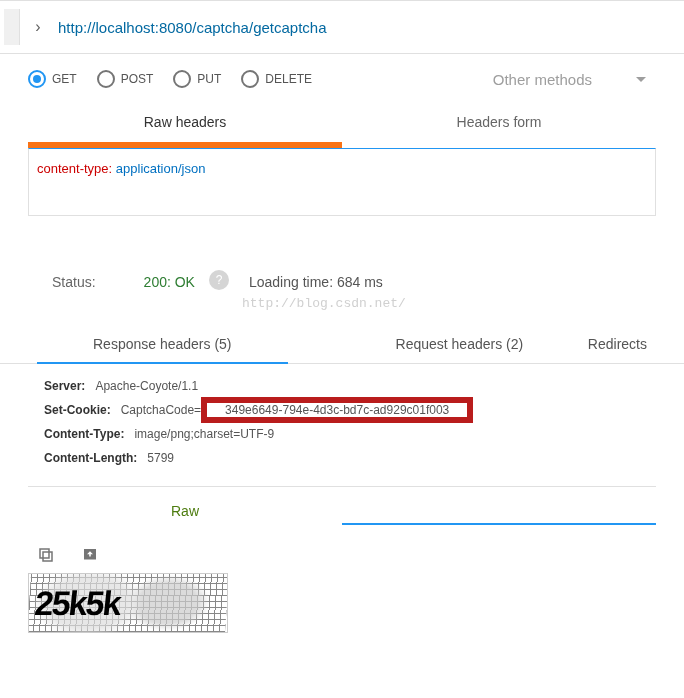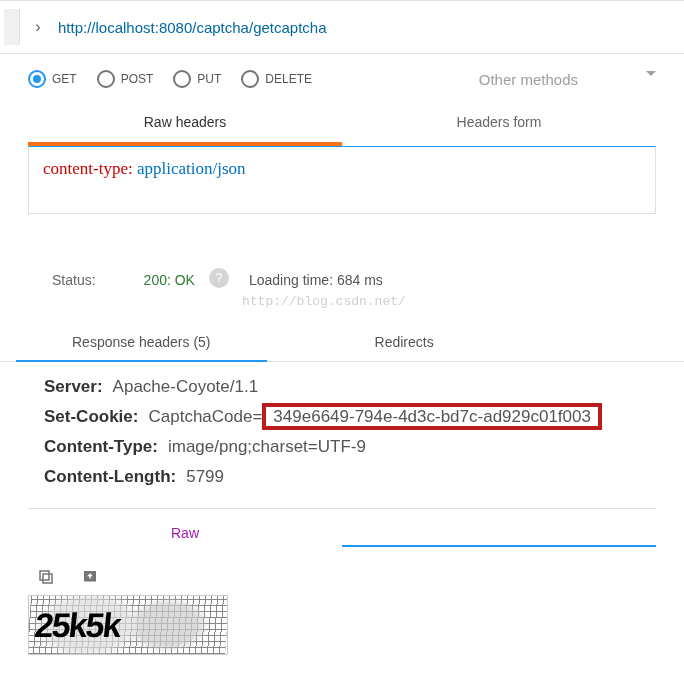--- a/index.html
+++ b/index.html
@@ -1,54 +1,54 @@
 <!DOCTYPE html>
 <html><head>
 <meta charset="utf-8">
 <style>
   *{box-sizing:border-box;margin:0;padding:0}
   body{font-family:Arial,Helvetica,sans-serif;font-size:14px;color:#333;background:#fff;width:684px}
   .url-row{display:flex;align-items:center;padding:8px 12px 8px 4px;border-top:1px solid #e0e0e0;border-bottom:1px solid #e0e0e0}
   .url-history{width:16px;height:36px;background:#f0f0f0;border-right:1px solid #e0e0e0;margin-right:8px}
   .chevron{width:20px;text-align:center;color:#616161;font-size:16px;margin-right:10px}
   .url-input{flex:1;border:none;outline:none;font-size:15px;color:#0369a1;padding:4px 0}
-  .methods-row{display:flex;align-items:center;padding:16px 2px 14px 28px;gap:20px}
+  .methods-row{display:flex;align-items:center;padding:16px 12px 14px 28px;gap:20px}
   .radio-item{display:flex;align-items:center;gap:6px;cursor:pointer}
   .radio-circle{width:18px;height:18px;border:2px solid #757575;border-radius:50%;display:flex;align-items:center;justify-content:center}
   .radio-circle.checked{border-color:#2196F3}
   .radio-circle.checked::after{content:"";width:8px;height:8px;background:#2196F3;border-radius:50%}
   .radio-label{font-size:12px;color:#555}
-  .other-methods{margin-left:auto;margin-right:26px;display:flex;gap:68px;color:#9e9e9e;font-size:15px;cursor:pointer}
+  .other-methods{margin-left:auto;margin-right:26px;display:flex;align-items:center;gap:44px;color:#9e9e9e;font-size:15px;cursor:pointer}
   .other-methods .caret{width:0;height:0;border-left:5px solid transparent;border-right:5px solid transparent;border-top:5px solid #9e9e9e}
   .tabs{display:flex;padding:0 28px}
   .tab{flex:1;text-align:center;padding:12px 0;font-size:14px;color:#666;cursor:pointer}
-  .tab.active{color:#333;border-bottom:4px solid #f97316}
-  .headers-box{margin:0 28px 0 28px;border:1px solid #e0e0e0;border-top:1px solid #2196F3;padding:12px 14px;min-height:68px;font-family:Liberation Serif, serif;font-size:17px}
+  .tab.active{color:#333;border-bottom:6px solid #f97316}
+  .headers-box{margin:0 28px 0 28px;border:1px solid #e0e0e0;border-top:1px solid #2196F3;padding:12px 8px;min-height:68px;font-family:Liberation Sans, sans-serif;font-size:13px}
   .hdr-key{color:#c00}
   .hdr-colon{color:#c00}
   .hdr-val{color:#0070c1}
   .status-row{display:flex;align-items:flex-end;padding:0 28px 0 52px;margin-top:54px;gap:48px;position:relative}
   .status-label{color:#666;font-size:14px}
   .status-code{color:#2e7d32;font-size:14px;font-weight:400}
   .help-circle{width:20px;height:20px;border-radius:50%;background:#d5d5d5;color:#fff;font-size:12px;display:flex;align-items:center;justify-content:center;margin-left:-34px}
   .loading-time{color:#555;font-size:14px;margin-left:-28px}
   .watermark{position:absolute;left:242px;top:26px;color:#d0d0d0;font-family:"Courier New",monospace;font-size:13px}
-  .resp-tabs{display:flex;padding:0 16px;margin-top:36px;border-bottom:1px solid #e0e0e0;gap:0}
+  .resp-tabs{display:flex;padding:0 37px;margin-top:36px;border-bottom:1px solid #e0e0e0;gap:0}
   .resp-tab{padding:10px 28px;font-size:14px;color:#555;cursor:pointer;white-space:nowrap}
   .resp-tab:first-child{padding-left:56px;padding-right:56px}
   .resp-tab.active{border-bottom:2px solid #2196F3;margin-bottom:-1px}
   .resp-tab:nth-child(2){margin-left:80px}
   .resp-tab:nth-child(3){margin-left:auto;padding-right:0}
   .headers-list{padding:10px 28px 10px 44px}
-  .hdr-row{display:flex;padding:5px 0;font-size:17px;align-items:flex-end}
+  .hdr-row{display:flex;padding:5px 0;font-size:12px;align-items:flex-end}
   .hdr-name{color:#333;font-weight:600;margin-right:10px;white-space:nowrap}
   .hdr-value{color:#555}
-  .highlight{border:4px solid #b91c1c;padding:0 7px}
+  .highlight{border:6px solid #b91c1c;padding:0 18px}
   .raw-bar{border-top:1px solid #e0e0e0;margin:6px 28px 0 28px;display:flex;padding:10px 0}
-  .raw-tab{flex:1;text-align:center;padding:6px 0;color:#a21caf;font-size:14px;cursor:pointer}
+  .raw-tab{flex:1;text-align:center;padding:6px 0;color:#4d7c0f;font-size:14px;cursor:pointer}
   .raw-right{flex:1;border-bottom:2px solid #2196F3}
   .actions-row{display:flex;align-items:center;padding:10px 28px 8px 36px;gap:24px}
   .icon-btn{width:20px;height:20px;cursor:pointer;color:#757575;display:flex;align-items:center;justify-content:center}
   .captcha-img{margin:0 0 0 28px;width:200px;height:60px;position:relative;overflow:hidden;border:1px solid #ccc}
   .captcha-bg{position:absolute;inset:0;background:
     repeating-linear-gradient(0deg,#888 0,#888 1px,transparent 1px,transparent 6px),
     repeating-linear-gradient(90deg,#888 0,#888 1px,transparent 1px,transparent 6px);
     transform:skewX(-4deg)}
   .captcha-bg::before{content:"";position:absolute;inset:0;background:
     radial-gradient(ellipse 80px 50px at 30% 50%,#ddd 0,#ddd 50%,transparent 70%),
@@ -100,20 +100,21 @@
 <div class="status-row">
   <span class="status-label">Status:</span>
   <span class="status-code">200: OK</span>
   <span class="help-circle">?</span>
   <span class="loading-time">Loading time: 684 ms</span>
   <span class="watermark">http://blog.csdn.net/</span>
 </div>
 
 <div class="resp-tabs">
   <div class="resp-tab active">Response headers (5)</div>
+  <div class="resp-tab">Request headers (2)</div>
   <div class="resp-tab">Redirects</div>
 </div>
 
 <div class="headers-list">
   <div class="hdr-row">
     <span class="hdr-name">Server:</span>
     <span class="hdr-value">Apache-Coyote/1.1</span>
   </div>
   <div class="hdr-row">
     <span class="hdr-name">Set-Cookie:</span>

